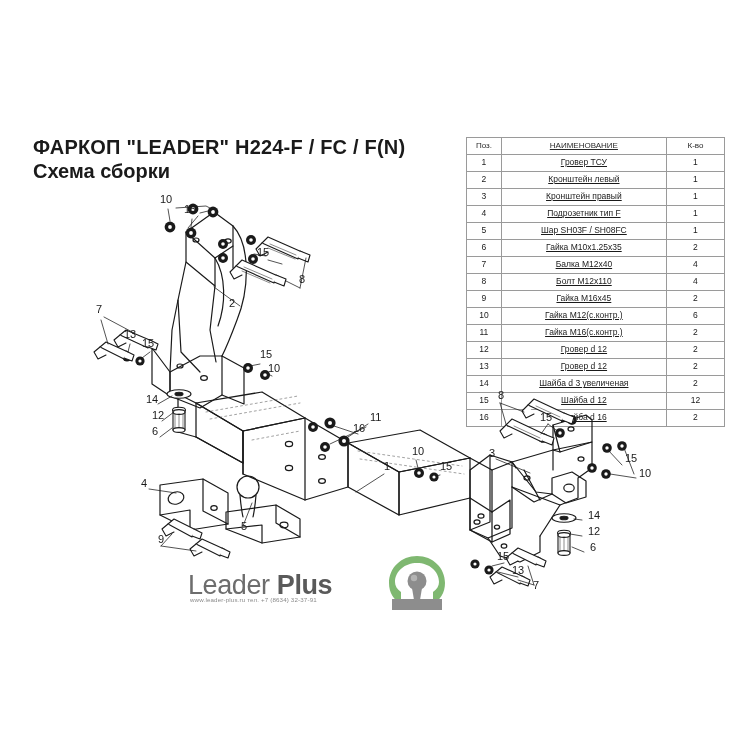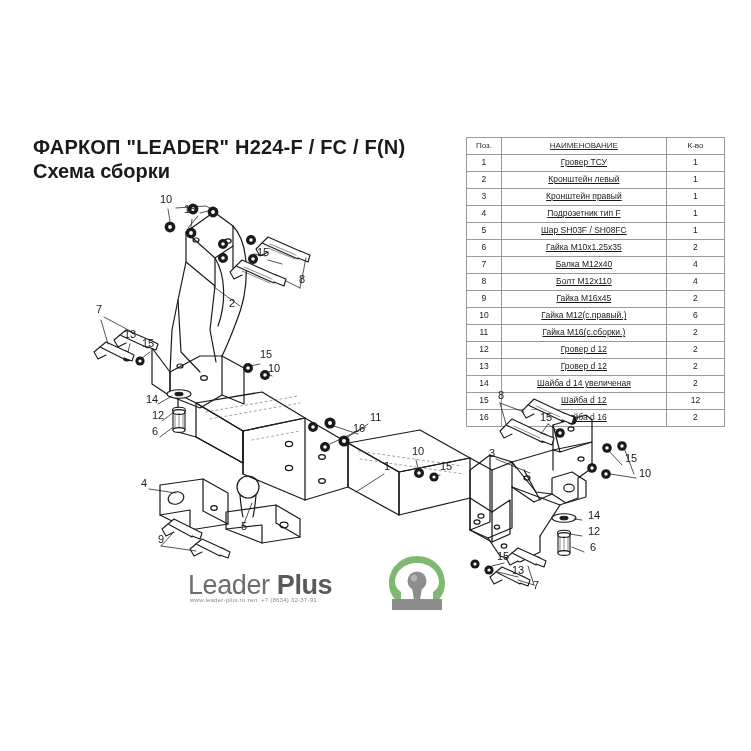--- a/index.html
+++ b/index.html
@@ -178,41 +178,41 @@
             <td class="col-name">Болт М12х110</td>
             <td class="col-qty">4</td>
           </tr>
           <tr>
             <td class="col-pos">9</td>
             <td class="col-name">Гайка М16х45</td>
             <td class="col-qty">2</td>
           </tr>
           <tr>
             <td class="col-pos">10</td>
-            <td class="col-name">Гайка М12(с.правый.)</td>
+            <td class="col-name">Гайка М12(с.контр.)</td>
             <td class="col-qty">6</td>
           </tr>
           <tr>
             <td class="col-pos">11</td>
-            <td class="col-name">Гайка  М16(с.сборки.)</td>
+            <td class="col-name">Гайка  М16(с.контр.)</td>
             <td class="col-qty">2</td>
           </tr>
           <tr>
             <td class="col-pos">12</td>
             <td class="col-name">Гровер d 12</td>
             <td class="col-qty">2</td>
           </tr>
           <tr>
             <td class="col-pos">13</td>
             <td class="col-name">Гровер d 12</td>
             <td class="col-qty">2</td>
           </tr>
           <tr>
             <td class="col-pos">14</td>
-            <td class="col-name">Шайба d 14 увеличеная</td>
+            <td class="col-name">Шайба d 3 увеличеная</td>
             <td class="col-qty">2</td>
           </tr>
           <tr>
             <td class="col-pos">15</td>
             <td class="col-name">Шайба d 12</td>
             <td class="col-qty">12</td>
           </tr>
           <tr>
             <td class="col-pos">16</td>
             <td class="col-name">Шайба d 16</td>

